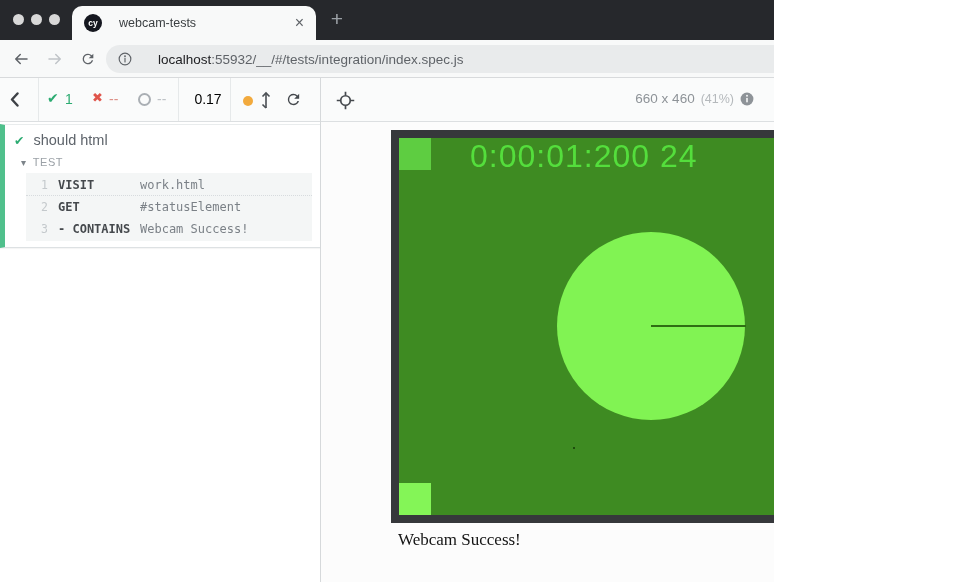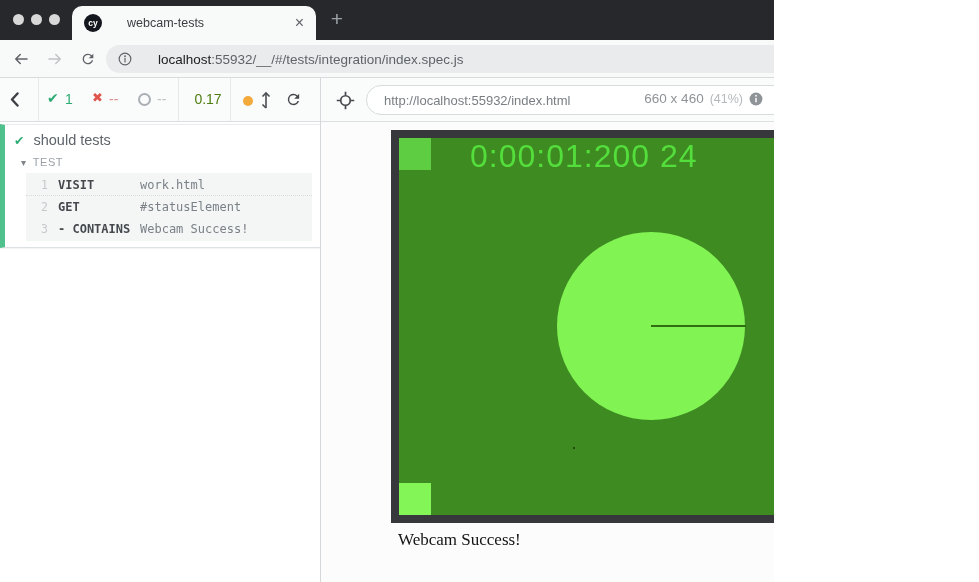--- a/index.html
+++ b/index.html
@@ -8,21 +8,21 @@
             font-family:"Liberation Sans","DejaVu Sans",sans-serif; background:#fcfcfc; }
 
   
   .tabbar { position:absolute; top:0; left:0; right:0; height:40px; background:#26282c; }
   .lights { position:absolute; top:14px; left:13px; display:flex; gap:7px; }
   .light { width:11px; height:11px; border-radius:50%; background:#d8d8d8; }
   .tab { position:absolute; left:72px; top:6px; width:244px; height:34px; background:#f8f9f9;
          border-radius:10px 10px 0 0; display:flex; align-items:center; padding:0 12px; }
   .favicon { width:18px; height:18px; border-radius:50%; background:#15171f; color:#fff;
              font-size:8.5px; font-weight:bold; display:flex; align-items:center; justify-content:center; flex:none; }
-  .tab-title { margin-left:25px; font-size:12.5px; color:#3c4043; flex:1; white-space:nowrap; overflow:hidden; }
+  .tab-title { margin-left:17px; font-size:12.5px; color:#3c4043; flex:1; white-space:nowrap; overflow:hidden; }
   .tab-close { color:#5f6368; font-size:16px; line-height:16px; cursor:default; }
   .newtab { position:absolute; left:326px; top:8px; width:22px; height:22px; color:#9aa0a6;
             font-size:21px; line-height:22px; text-align:center; }
 
   
   .addressbar { position:absolute; top:40px; left:0; right:0; height:38px; background:#f8f9f9;
                 border-bottom:1px solid #d8dadc; }
   .nav { position:absolute; top:10px; }
   .nav-back { left:12px; }
   .nav-fwd  { left:46px; }
@@ -45,30 +45,30 @@
                border-bottom:1px solid #dcdfe1; }
   .rsep { position:absolute; top:0; width:1px; height:43px; background:#e6e9ea; }
   .chev { position:absolute; left:10px; top:14px; }
   .stat { position:absolute; top:13px; font-size:14px; white-space:nowrap; }
   .pass-check { left:47px; top:12px; color:var(--pass-green,#2bab71); font-size:14px; }
   .pass-num  { left:65px; color:var(--pass-green,#2bab71); }
   .fail-x    { left:92px; top:12px; color:var(--fail-red,#e0554b); font-size:13px; }
   .fail-num  { left:109px; color:#dd9188; }
   .pend-ring { position:absolute; left:138px; top:15px; width:13px; height:13px; border:2px solid #aaafb4; border-radius:50%; }
   .pend-num  { left:157px; color:#bfc3c7; }
-  .duration  { left:187px; width:42px; text-align:center; color:#4d7c0f; }
+  .duration  { left:187px; width:42px; text-align:center; color:#000000; }
   .scroll-dot { position:absolute; left:243px; top:18px; width:10px; height:10px; border-radius:50%;
                 background:#f2aa3d; }
   .updown { position:absolute; left:261px; top:13px; }
   .r-reload { position:absolute; left:285px; top:13px; }
   .crosshair { position:absolute; left:336px; top:13px; }
   .app-url { position:absolute; left:366px; top:7px; width:468px; height:30px; background:#fff;
              border:1px solid #d8dbdd; border-radius:15px; display:flex; align-items:center;
              padding:0 17px; font-size:13px; color:#797e84; }
-  .viewport { position:absolute; right:11px; top:13px; display:flex; align-items:center; gap:6px;justify-content:center; }
+  .viewport { position:absolute; right:20px; top:13px; display:flex; align-items:center; gap:6px;justify-content:center; }
   .vp-size { font-size:13.5px; color:#8e9398; }
   .vp-scale { font-size:12.5px; color:#b5b9bc; }
 
   
   .reporter { position:absolute; top:122px; left:0; width:320px; bottom:0; background:#fff; }
   .main-divider { position:absolute; left:320px; top:78px; bottom:0; width:1px; background:#d6d9db; }
   .test-block { margin-top:2px; background:#fff; border-top:1px solid #e9eced;
                 border-bottom:1px solid #dde1e3; border-left:5px solid var(--pass-green-light,#50c08c);
                 padding-bottom:6px; box-shadow:0 1px 1px rgba(0,0,0,0.04); }
   .test-title-row { display:flex; align-items:center; padding:7px 0 4px 9px; font-size:14.5px; color:#5e646b; }
@@ -200,39 +200,38 @@
           <path d="M17.65 6.35A7.96 7.96 0 0 0 12 4a8 8 0 1 0 7.73 10h-2.08A6 6 0 1 1 12 6c1.66 0 3.14.69 4.22 1.78L13 11h7V4l-2.35 2.35z"></path>
         </svg>
     </span>
 
     <span class="crosshair">
       <svg width="19" height="19" viewBox="0 0 20 20" fill="none" stroke="#45494e" stroke-width="1.8">
           <circle cx="10" cy="10" r="5"></circle>
           <path d="M10 0.8v3.6M10 15.6v3.6M0.8 10h3.6M15.6 10h3.6"></path>
         </svg>
     </span>
-    <div class="app-url">http://localhost:55932/index.html</div>
     <div class="viewport">
       <span class="vp-size">660 x 460</span>
       <span class="vp-scale">(41%)</span>
       <svg width="14" height="14" viewBox="0 0 24 24">
           <circle cx="12" cy="12" r="11" fill="#8e9398"></circle>
           <rect x="10.7" y="10" width="2.6" height="8" rx="1.3" fill="#fafbfb"></rect>
           <circle cx="12" cy="6.4" r="1.6" fill="#fafbfb"></circle>
         </svg>
     </div>
   </div>
 
   <div class="main-divider"></div>
 
   <div class="reporter">
     <div class="test-block">
       <div class="test-title-row">
         <span class="test-check">✔</span>
-        <span>should tests</span>
+        <span>should html</span>
       </div>
       <div class="test-section">
         <span class="caret">▾</span><span>TEST</span>
       </div>
       <div class="cmds">
         <div class="cmd cmd-sep">
           <span class="cmd-num">1</span>
           <span class="cmd-name">VISIT</span>
           <span class="cmd-msg">work.html</span>
         </div>

